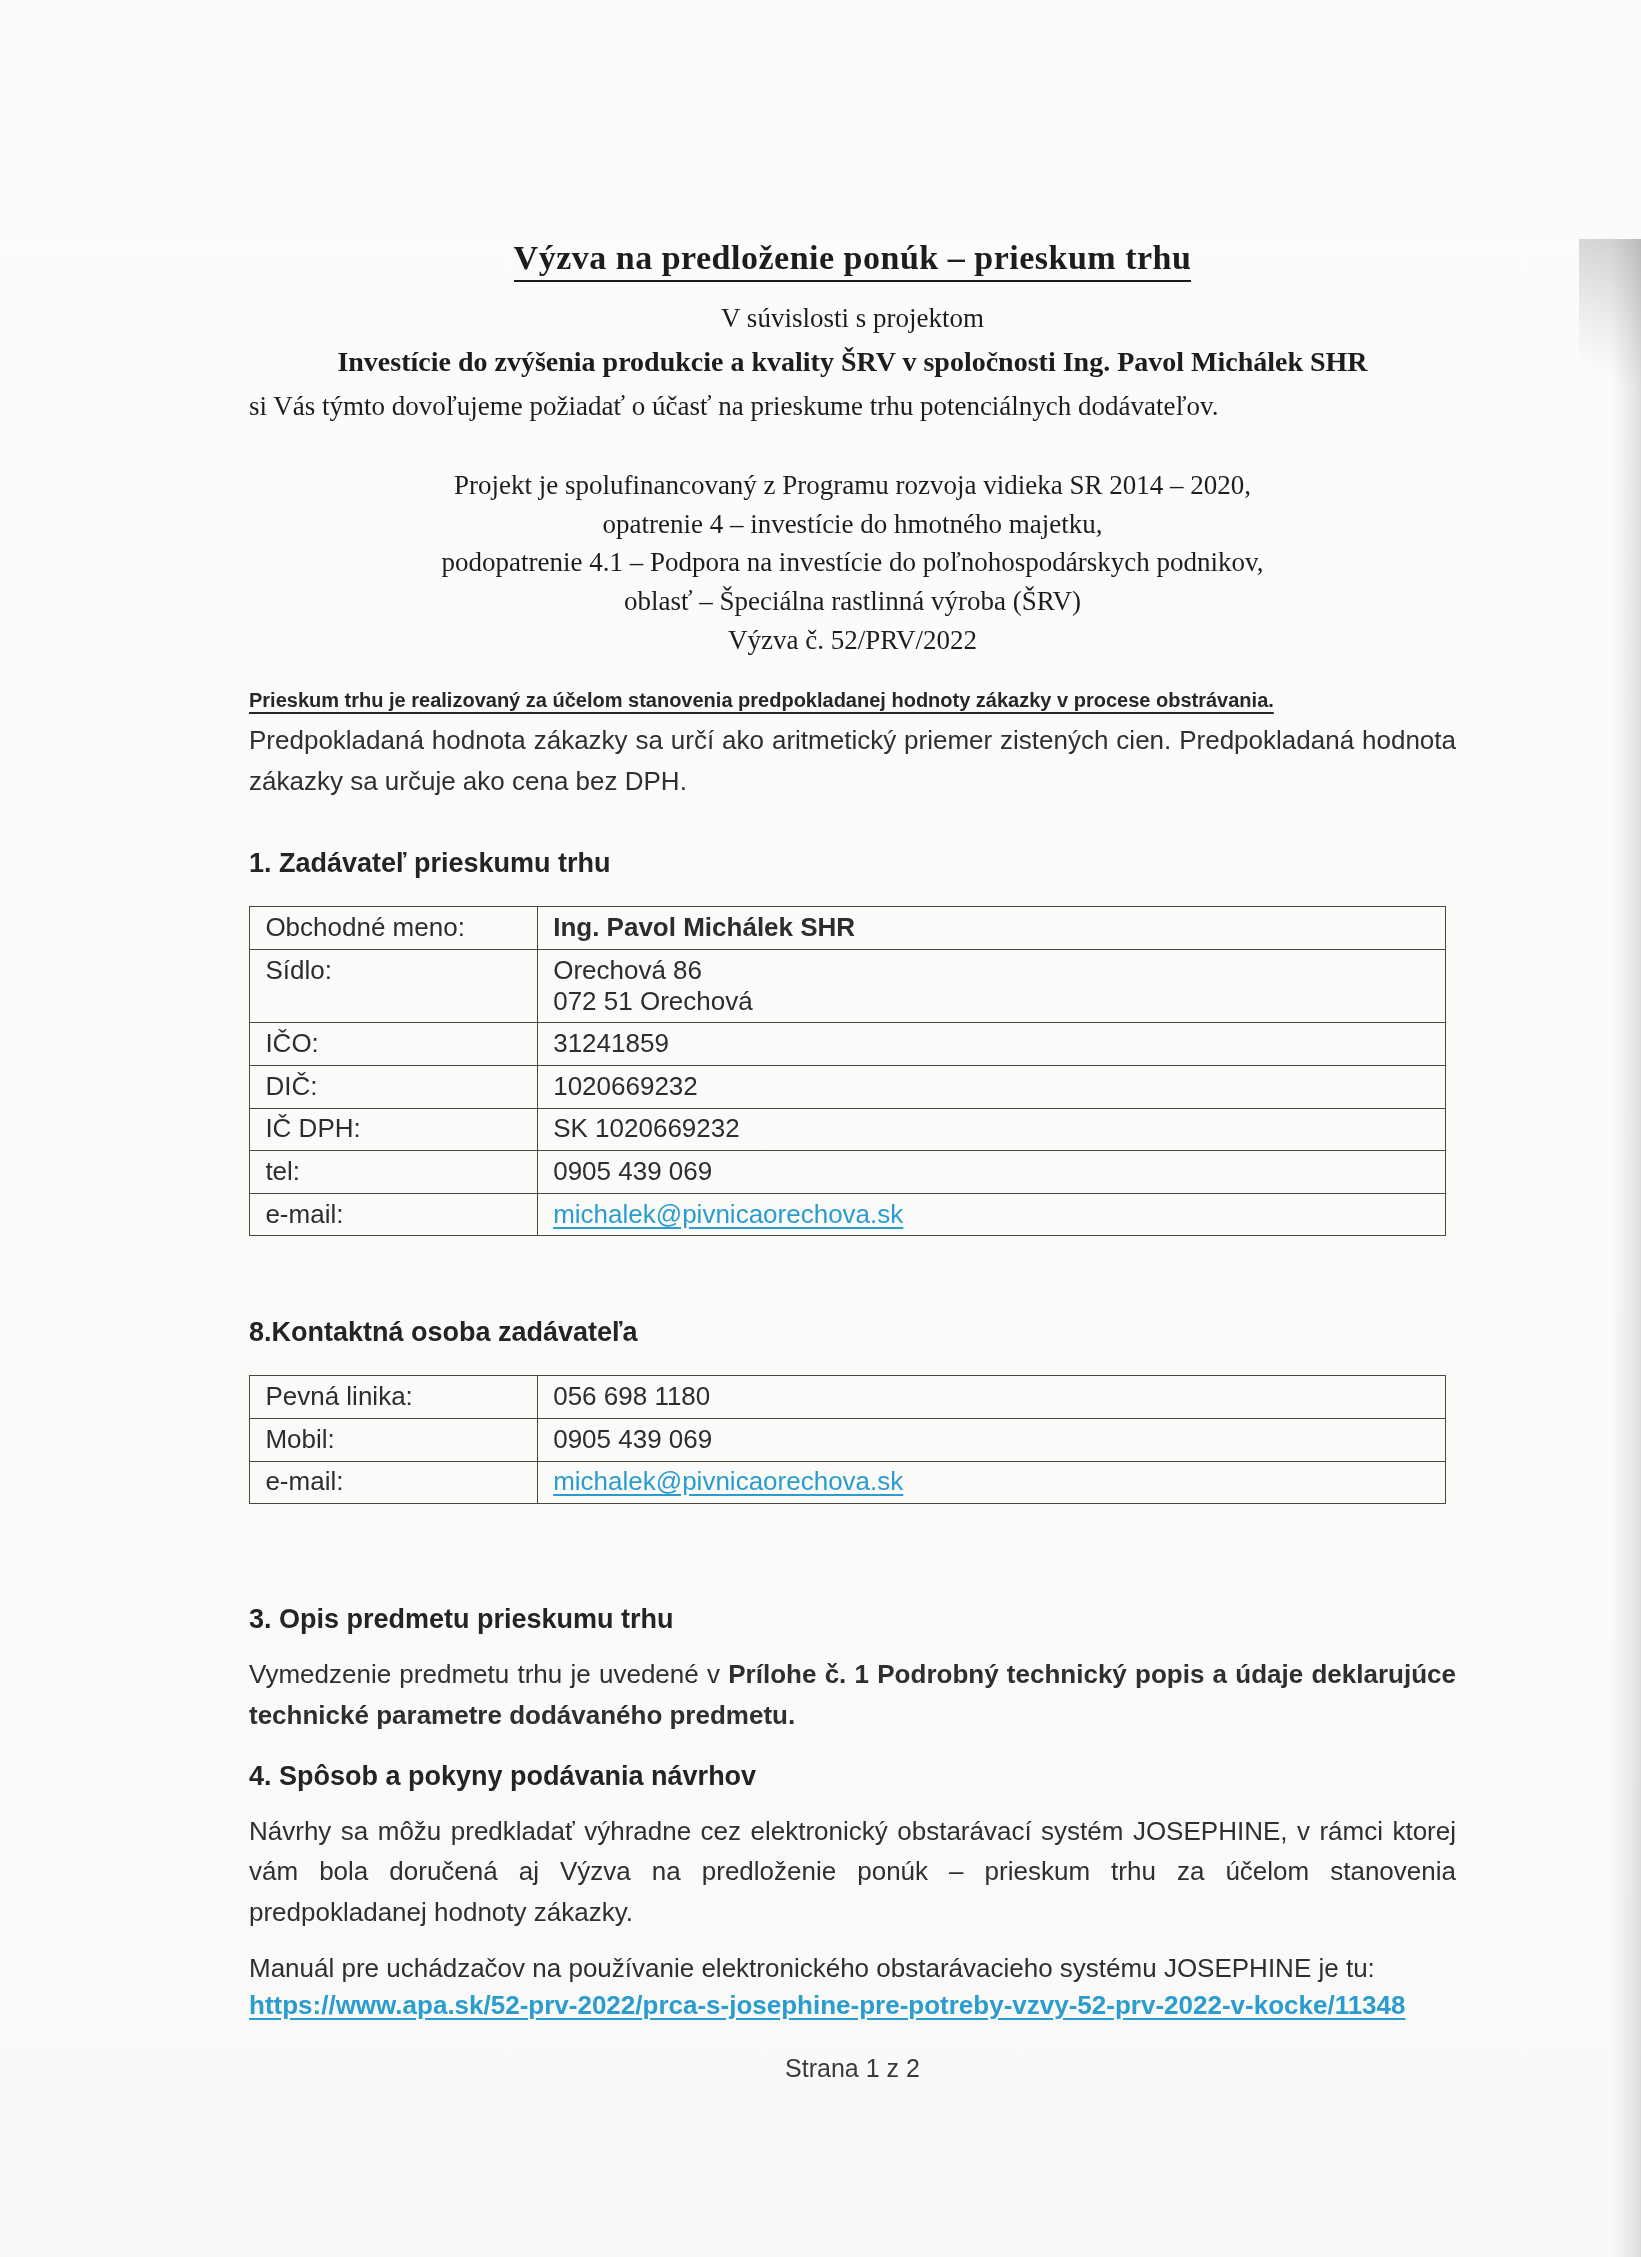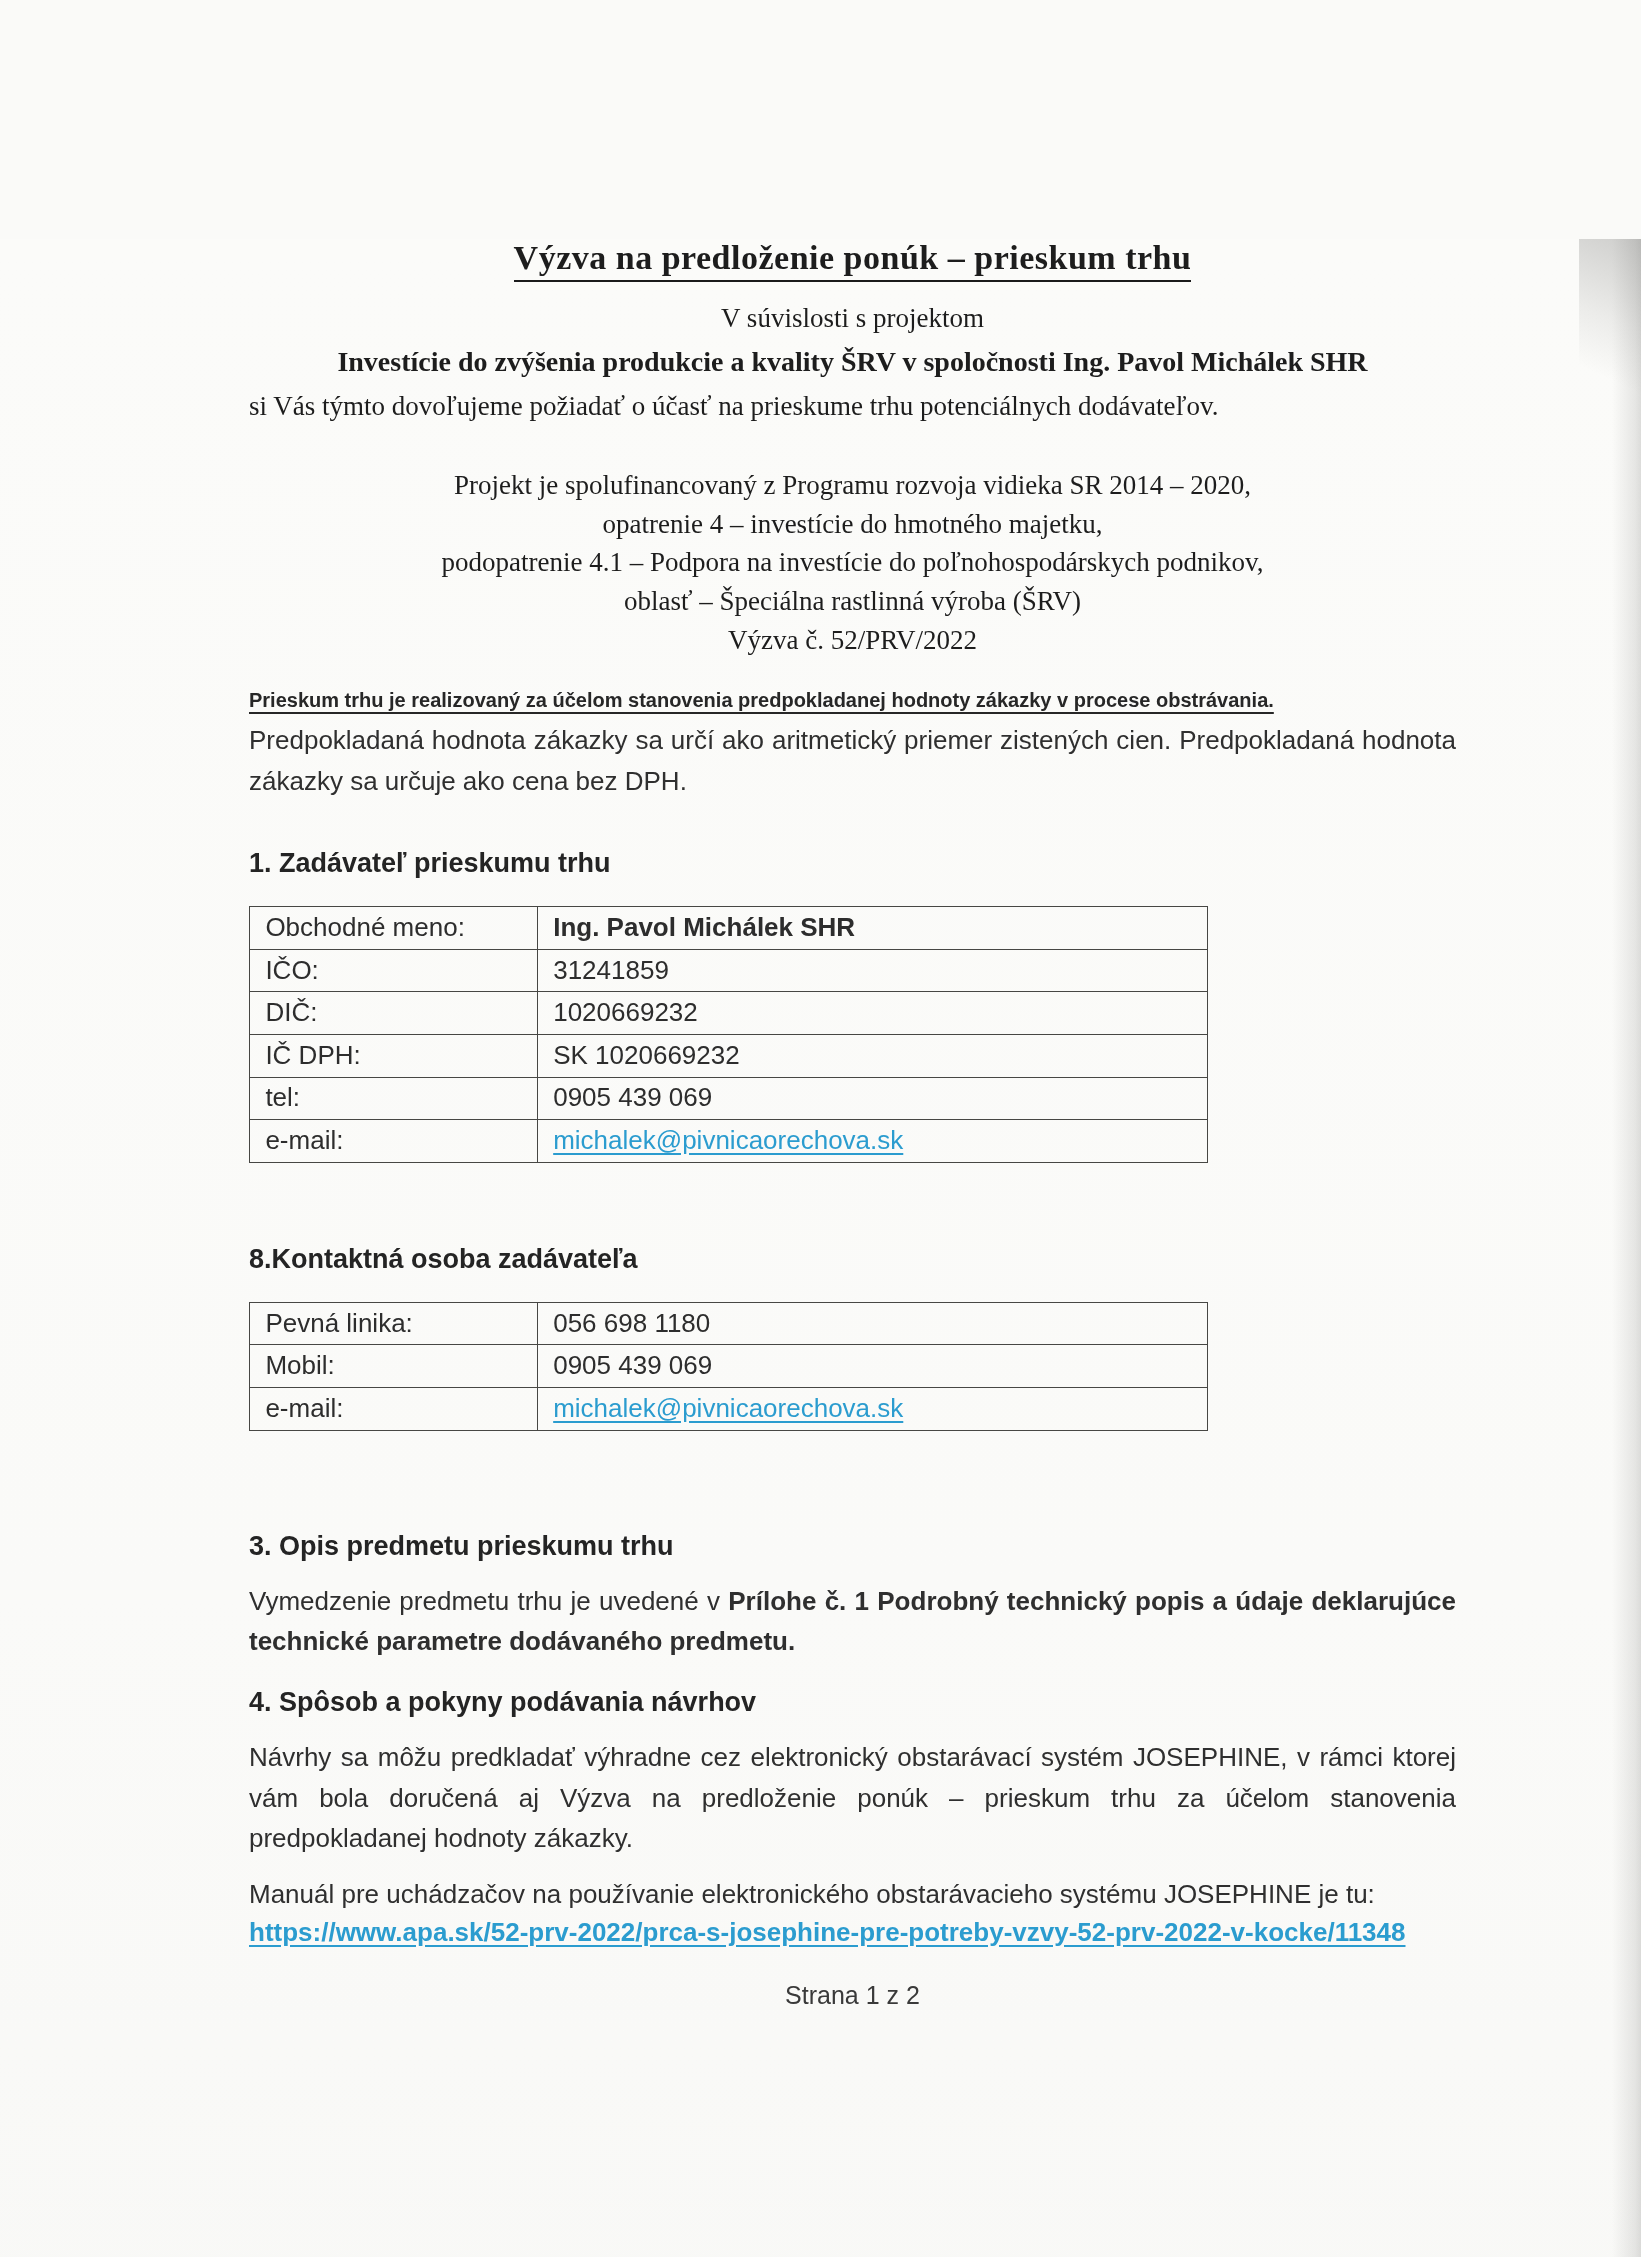--- a/index.html
+++ b/index.html
@@ -59,21 +59,21 @@
     margin-top: 3.9px;
     font-size: 26px; line-height: 1.58; text-align: justify;
   }
   .sec-heading { margin-top: 46px; font-size: 27px; font-weight: bold; color: #242424; }
   .sec-heading.h2 { margin-top: 81px; }
   .sec-heading.h3 { margin-top: 35px; }
   .sec-heading.h4 { margin-top: 25px; }
   table.info-table {
     margin-top: 27px;
     border-collapse: collapse;
-    width: 959px;
+    width: 1197px;
     table-layout: fixed;
     font-size: 26px;
     color: #2d2d2d;
   }
   table.info-table td {
     border: 1.9px solid #474744;
     padding: 4.8px 15.4px 5.8px 15.4px;
     vertical-align: top;
   }
   td.lbl { width: 256px; }
@@ -128,20 +128,27 @@
 
     <div class="sec-heading sans">1. Zadávateľ prieskumu trhu</div>
 
     <table class="info-table sans">
       <tbody>
         <tr>
           <td class="lbl">Obchodné meno:</td>
           <td class="val bold">Ing. Pavol Michálek SHR</td>
         </tr>
         <tr>
+          <td class="lbl">Sídlo:</td>
+          <td class="val">
+            <span class="line">Orechová 86</span>
+            <span class="line">072 51 Orechová</span>
+          </td>
+        </tr>
+        <tr>
           <td class="lbl">IČO:</td>
           <td class="val">31241859</td>
         </tr>
         <tr>
           <td class="lbl">DIČ:</td>
           <td class="val">1020669232</td>
         </tr>
         <tr>
           <td class="lbl">IČ DPH:</td>
           <td class="val">SK 1020669232</td>

